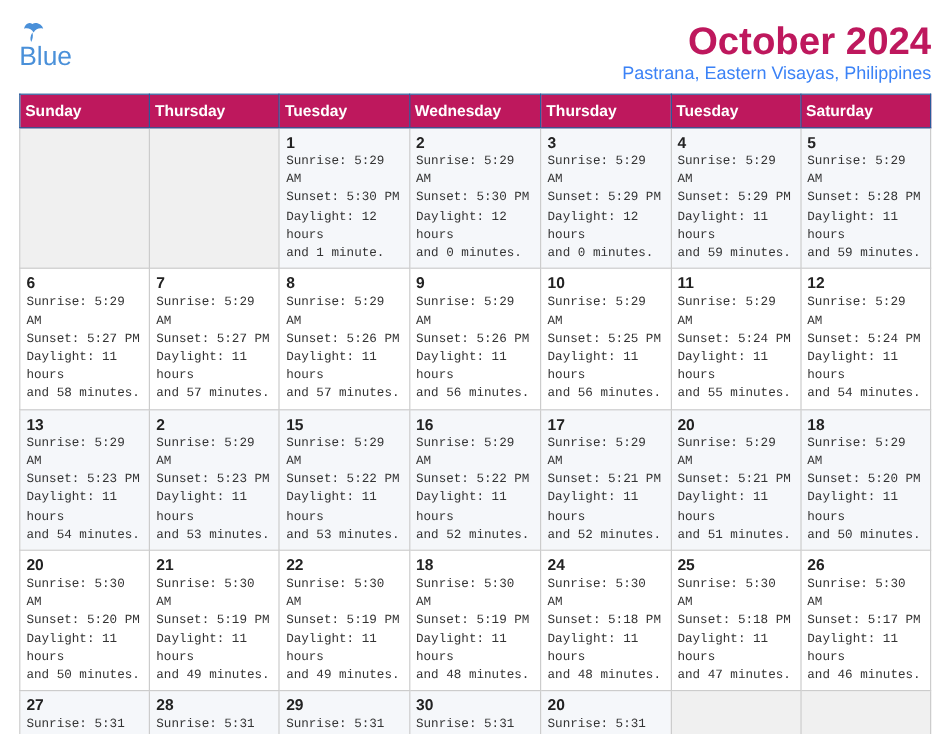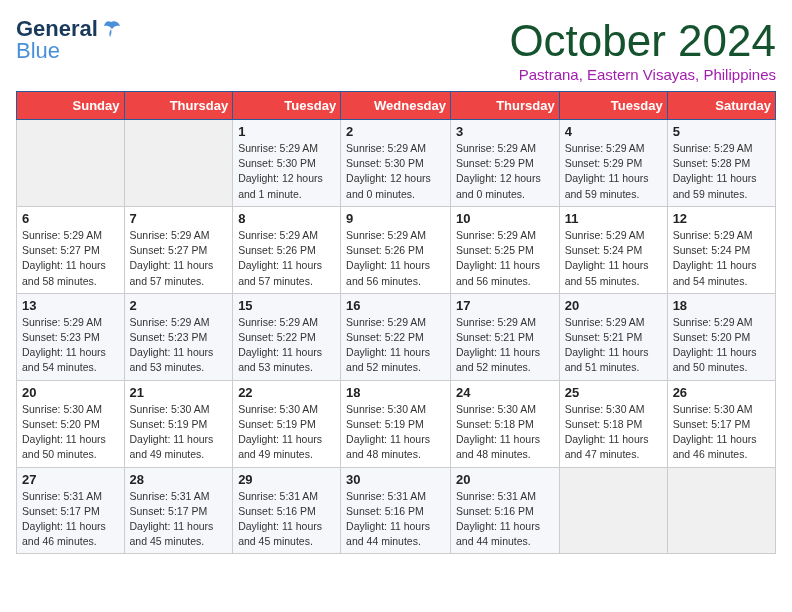--- a/index.html
+++ b/index.html
@@ -18,39 +18,39 @@
     }
     .logo {
       display: flex;
       flex-direction: column;
       align-items: flex-start;
     }
     .title-block {
       text-align: right;
     }
     .month-title {
-      font-size: 44px;
-      font-weight: normal;
-      color: #14532d;
+      font-size: 32px;
+      font-weight: bold;
+      color: #be185d;
     }
     .location {
       font-size: 15px;
-      color: #a21caf;
+      color: #3b82f6;
       margin-left: 25px;
     }
     table {
       width: 100%;
       border-collapse: collapse;
       font-size: 11px;
     }
     thead tr th {
-      background: #ef4444;
+      background: #be185d;
       color: #fff;
       padding: 6px 4px;
-      text-align: right;
+      text-align: left;
       font-size: 13px;
       font-weight: bold;
       border: 1px solid #2a5a9a;
     }
     tbody tr td {
       border: 1px solid #ccc;
       vertical-align: top;
       padding: 4px 5px;
       height: 80px;
       width: 113px;
@@ -66,32 +66,32 @@
       font-weight: bold;
       font-size: 13px;
       color: #222;
       display: block;
       margin-bottom: 2px;
     }
     .day-info {
       color: #333;
       font-size: 10.5px;
       line-height: 1.45;
+      font-family: Liberation Mono, monospace;
     }
     .empty-cell {
       background: #f0f0f0 !important;
     }
   </style>
 </head>
 <body>
 
 <div class="header">
   <div class="logo">
     <div style="display:flex;align-items:center;gap:2px;">
-      <span style="font-size:22px;font-weight:bold;color:#1a3a5c;">General</span>
       <svg width="22" height="22" viewBox="0 0 22 22">
         <path d="M11 4 C14 2, 19 4, 20 8 C17 7, 14 8, 12 11 C10 8, 7 7, 4 8 C5 4, 8 2, 11 4Z" fill="#4a90d9"></path>
         <path d="M11 11 C12 14, 11 17, 10 19 C9 17, 9 14, 11 11Z" fill="#4a90d9"></path>
       </svg>
     </div>
     <span style="font-size:22px;font-weight:normal;color:#4a90d9;margin-top:-4px;">Blue</span>
   </div>
   <div class="title-block">
     <div class="month-title">October 2024</div>
     <div class="location">Pastrana, Eastern Visayas, Philippines</div>

